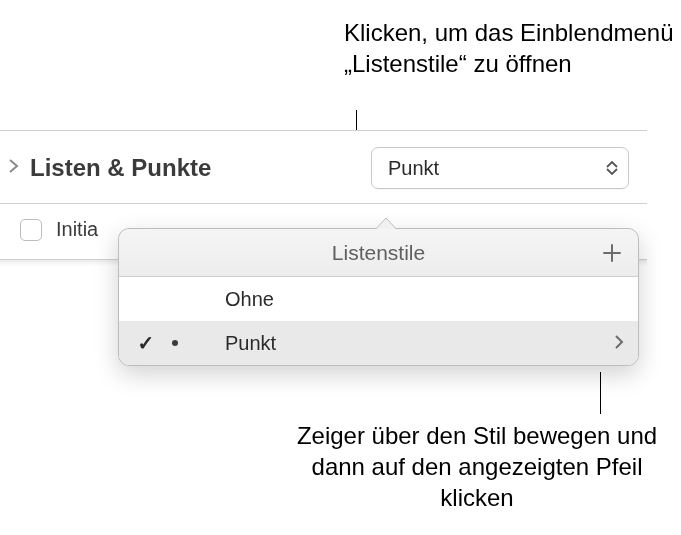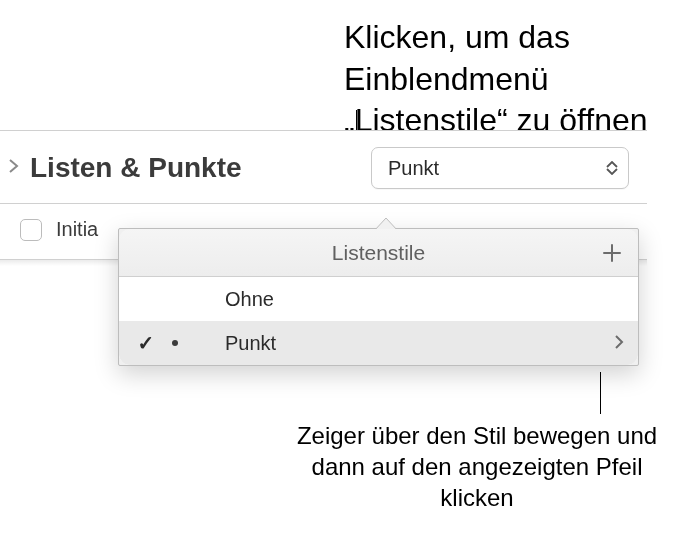--- a/index.html
+++ b/index.html
@@ -11,21 +11,21 @@
       font-family: -apple-system, BlinkMacSystemFont, "Helvetica Neue", Helvetica, Arial, sans-serif;
       background: #ffffff;
       width: 681px;
       height: 535px;
       position: relative;
     }
     .callout-top {
       position: absolute;
       top: 17px;
       left: 344px;
-      font-size: 32px;
+      font-size: 24px;
       line-height: 1.3;
       color: #000;
     }
     .callout-leader-top {
       position: absolute;
       top: 110px;
       left: 356px;
       width: 1px;
       height: 69px;
       background: #000;
@@ -48,21 +48,21 @@
       border-bottom: 1px solid #d0d0d0;
     }
     .disclosure-chevron {
       color: #7a7a7a;
       font-size: 16px;
       margin-right: 8px;
       width: 14px;
       display: inline-block;
     }
     .section-label {
-      font-size: 28px;
+      font-size: 24px;
       font-weight: 600;
       color: #3b3b3b;
       flex: 0 0 auto;
     }
     .popup-button {
       margin-left: auto;
       width: 258px;
       height: 42px;
       background: #fff;
       border: 1px solid #c9c9c9;
@@ -113,21 +113,21 @@
       height: 6px;
       background: linear-gradient(to bottom, rgba(0,0,0,0.08), rgba(0,0,0,0));
     }
     .popover {
       position: absolute;
       top: 228px;
       left: 118px;
       width: 521px;
       background: #f0f0f0;
       border: 1px solid #bdbdbd;
-      border-radius: 2px;
+      border-radius: 11px;
       box-shadow: 0 8px 24px rgba(0,0,0,0.18);
     }
     .popover-arrow {
       position: absolute;
       top: -12px;
       left: 255px;
       width: 24px;
       height: 13px;
     }
     .popover-header {

